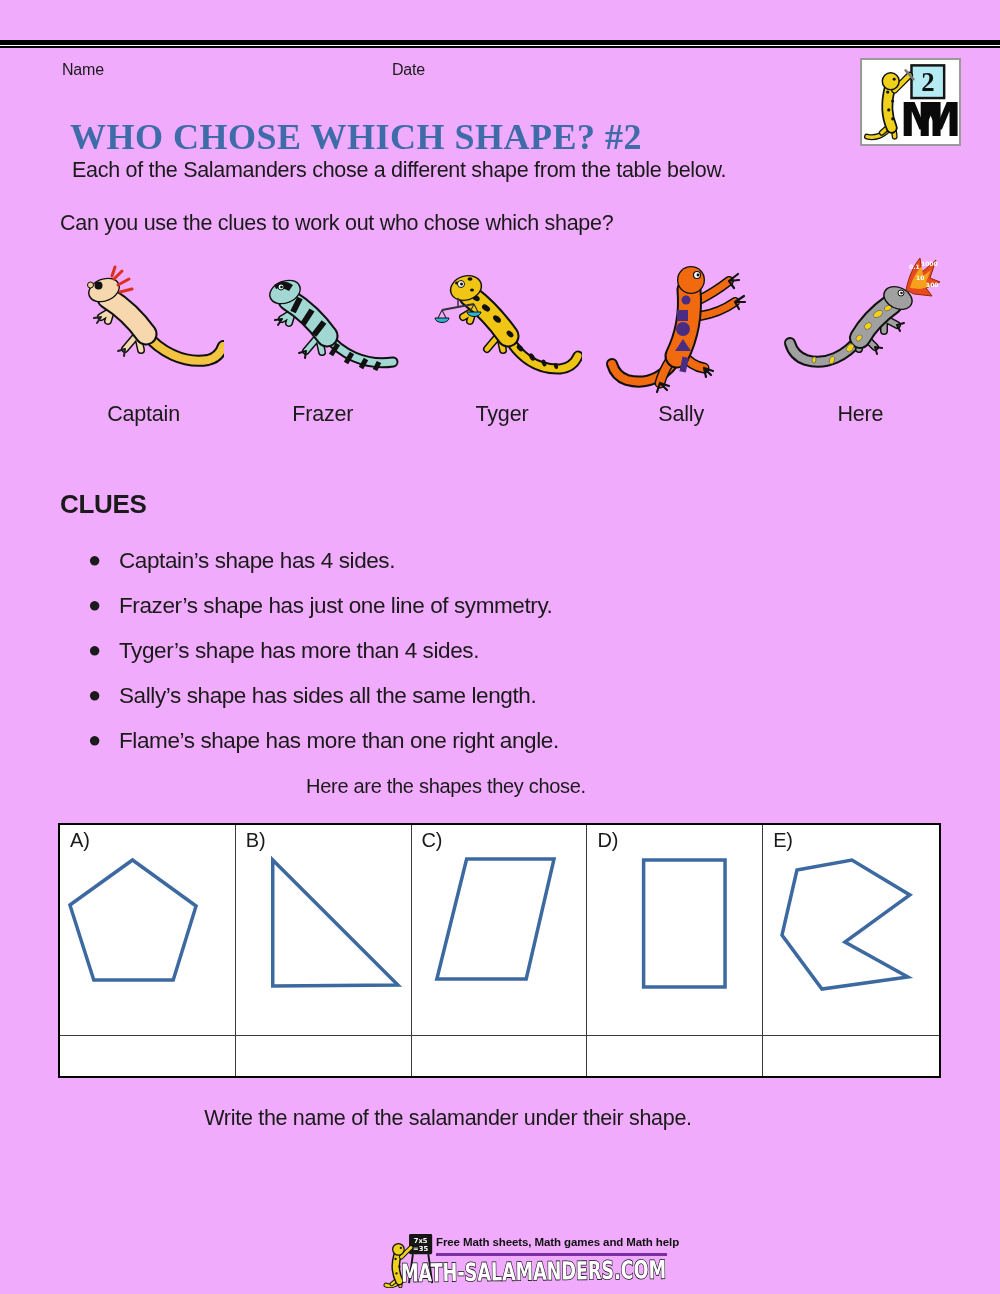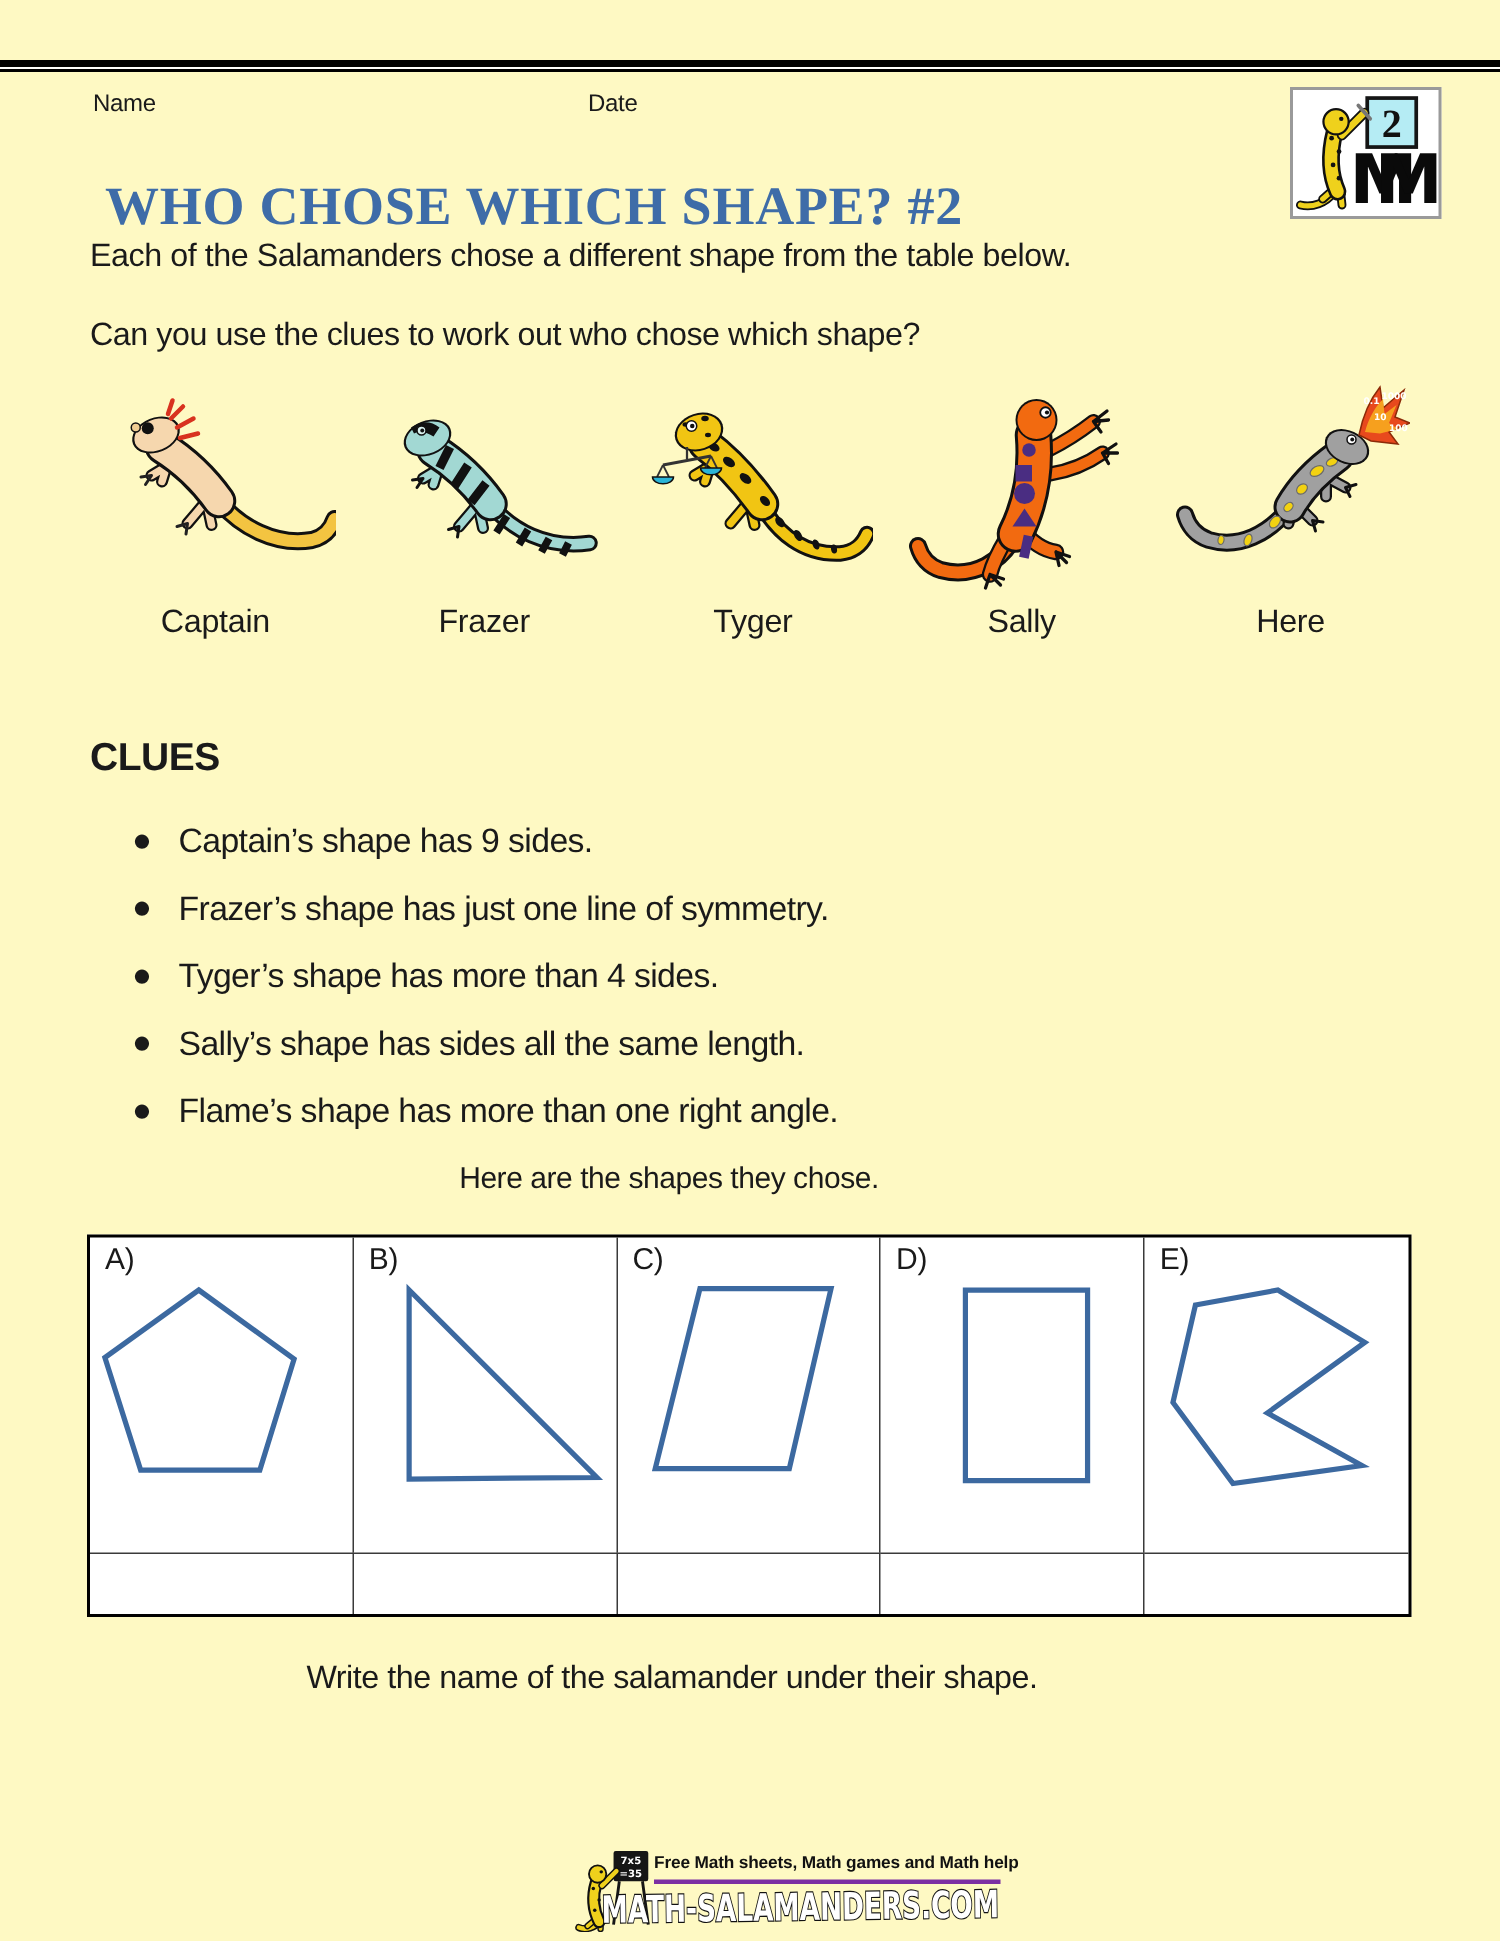--- a/index.html
+++ b/index.html
@@ -1,38 +1,38 @@
 <!DOCTYPE html>
 <html><head>
 <meta charset="utf-8">
 <style>
   html,body{margin:0;padding:0;background:#e9e9e9;}
   .page{
     position:relative;width:1000px;height:1294px;margin:0 auto;
-    background:#fef9c3;font-family:"Liberation Sans",sans-serif;color:#1a1a1a;
+    background:#f0abfc;font-family:"Liberation Sans",sans-serif;color:#1a1a1a;
     overflow:hidden;
   }
   .top-rule{
     position:absolute;left:0;top:40px;width:1000px;height:8px;
     background:linear-gradient(#000 0 5px,#fdfdfb 5px 6px,#000 6px 8px);
   }
   .meta{position:absolute;top:61px;font-size:16px;letter-spacing:-0.2px;}
   .meta.name{left:62px;}
   .meta.date{left:392px;}
   .badge{
     position:absolute;left:860px;top:58px;width:101px;height:88px;
     border:2px solid #9a9a9a;background:#fff;box-sizing:border-box;
   }
   .title{
     position:absolute;left:58px;top:104px;margin:12px;
     font-family:"Liberation Serif",serif;font-weight:600;
     font-size:36px;letter-spacing:0.5px;color:#3e6ca8;white-space:nowrap;
   }
   .intro{position:absolute;left:60px;margin:0;font-size:21.5px;letter-spacing:-0.3px;white-space:nowrap;}
-  .intro.p1{top:158px;}
+  .intro.p1{top:158px;margin-left:12px;}
   .intro.p2{top:211px;}
   .sal-row{
     position:absolute;left:54px;top:256px;width:896px;height:176px;
     display:flex;
   }
   .sal-col{width:179.2px;display:flex;flex-direction:column;align-items:center;}
   .sal-img{width:160px;height:143px;}
   .sal-name{font-size:21.5px;letter-spacing:-0.2px;margin-top:3px;}
   .clues-h{position:absolute;left:60px;top:489px;margin:0;font-size:26px;font-weight:bold;letter-spacing:-0.3px;}
   .clues{position:absolute;left:88px;top:548px;margin:0;padding:0;list-style:none;}
@@ -253,21 +253,21 @@
           </g>
         </g>
       </svg>
       <div class="sal-name">Here</div>
     </div>
   </div>
 
   <h2 class="clues-h">CLUES</h2>
 
   <ul class="clues">
-    <li><span class="bullet">●</span><span>Captain’s shape has 9 sides.</span></li>
+    <li><span class="bullet">●</span><span>Captain’s shape has 4 sides.</span></li>
     <li><span class="bullet">●</span><span>Frazer’s shape has just one line of symmetry.</span></li>
     <li><span class="bullet">●</span><span>Tyger’s shape has more than 4 sides.</span></li>
     <li><span class="bullet">●</span><span>Sally’s shape has sides all the same length.</span></li>
     <li><span class="bullet">●</span><span>Flame’s shape has more than one right angle.</span></li>
   </ul>
 
   <div class="shapes-h">Here are the shapes they chose.</div>
 
   <div class="shape-table">
     <div class="scell">

